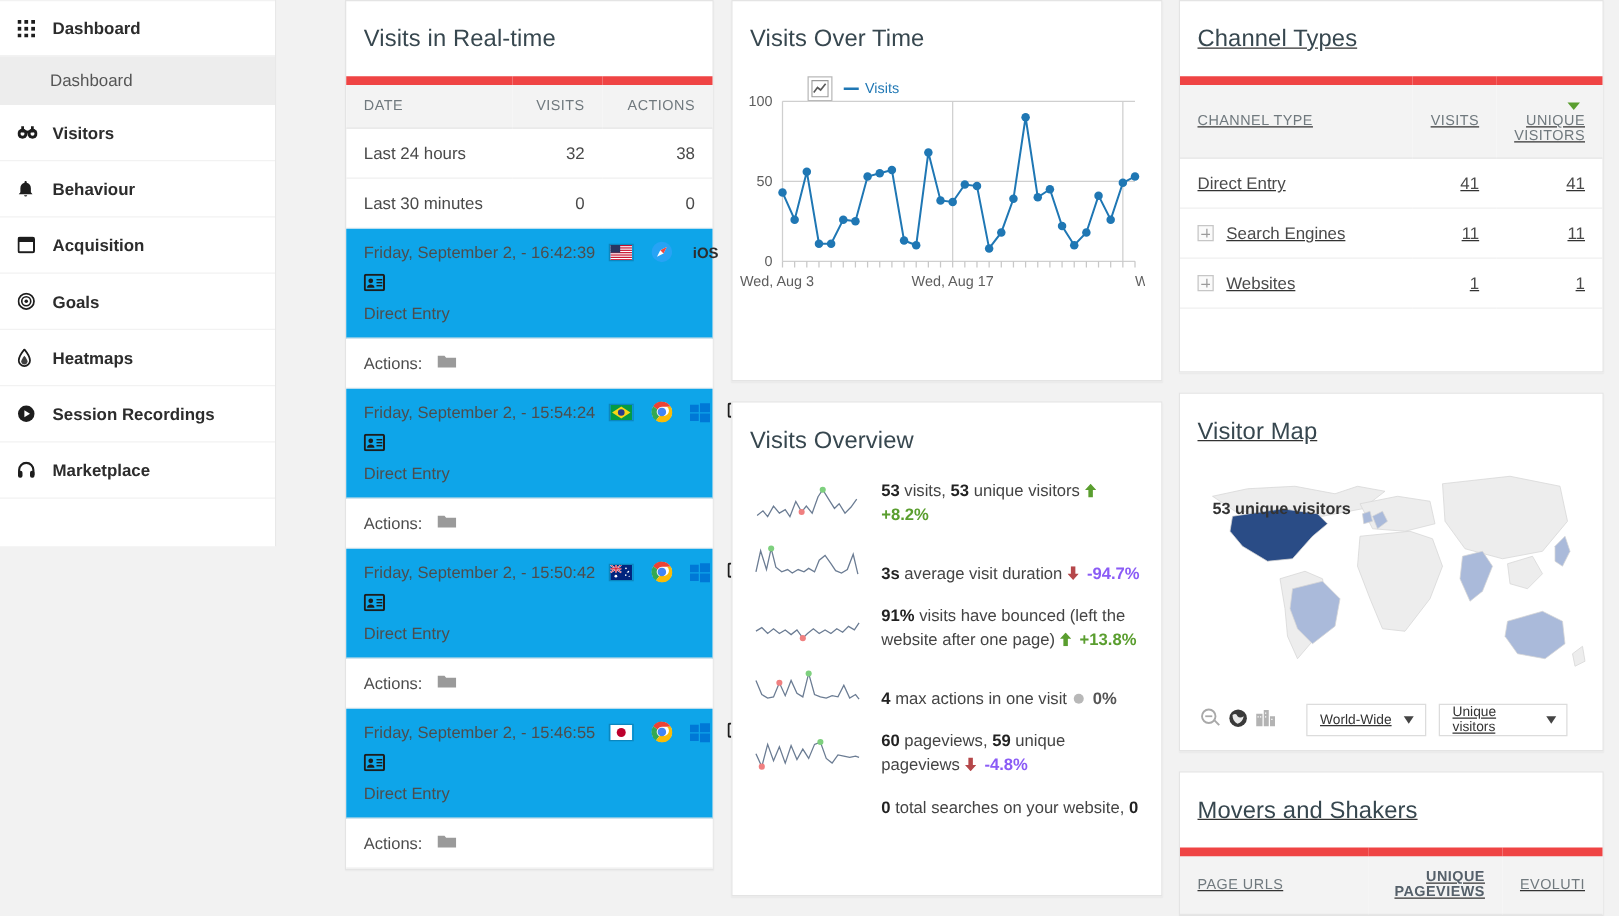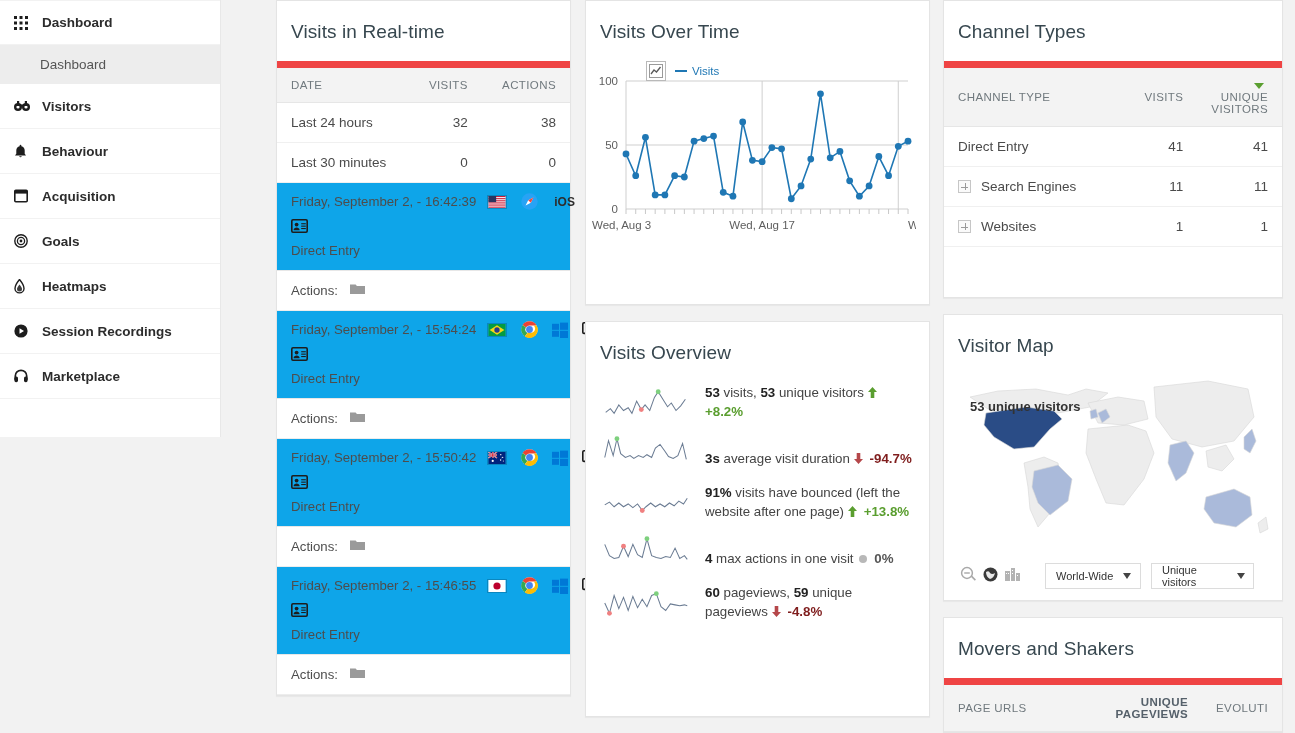--- a/index.html
+++ b/index.html
@@ -44,21 +44,21 @@
 
   
   .dash {
     flex: 1; display: flex;
     padding: 0; gap: 0;
     height: 733px;
   }
   .col { display: flex; flex-direction: column; }
   .col-1 { width: 358px; padding: 0 8px 0 7px; }
   .col-2 { width: 358px; padding: 0 7px 0 6px; }
-  .col-3 { width: 351px; padding: 0 5px 0 6px; }
+  .col-3 { width: 351px; padding: 0 5px 0 6px; text-decoration: underline; }
 
   .widget {
     background: #fff;
     border: 1px solid #e4e4e4;
     margin-top: 0;
     margin-bottom: 16px;
     box-shadow: 0 1px 1px rgba(0,0,0,0.04);
   }
   .widget-title {
     font-size: 19px; font-weight: normal; color: #37474f;
@@ -138,21 +138,21 @@
   .legend-text { color:#1f77b4; font-size:11.5px; display:flex; align-items:center; gap:5px; }
   .legend-dash { display:inline-block; width:12px; height:2px; background:#1f77b4; }
   .axis-lbl { fill:#5e5e5e; font-size:11.5px; font-family:"Liberation Sans", sans-serif; }
 
   
   .ov-row { display:flex; align-items:flex-end; padding: 6px 14px 6px 14px; }
   .ov-spark { flex:0 0 95px; padding-top:2px; }
   .ov-text { font-size:13.3px; color:#444; line-height:19px; padding-left:10px; padding-top:3px;}
   .ov-text b { font-weight:bold; color:#222; }
   .pos { color:#5a9e2f; font-weight:bold; }
-  .neg { color:#7f1d1d; font-weight:bold; }
+  .neg { color:#8b5cf6; font-weight:bold; }
   .neu { color:#555; font-weight:bold; }
   .arrow-up, .arrow-down {
     display:inline-block; width:9px; height:11px; vertical-align:-1px; margin:0 3px 0 4px;
   }
   .dot-neutral {
     display:inline-block; width:8px;height:8px;border-radius:50%;
     background:#b8b8b8; margin:0 4px 0 5px; vertical-align:0px;
   }
 
   
@@ -698,20 +698,24 @@
             <div class="ov-row">
               <div class="ov-spark"><svg width="92" height="30" viewBox="0 0 96 32">
                   <polyline points="4,16 9,27 14,8 19,22 24,10 29,24 34,9 39,21 44,12 49,20 54,8 59,6 64,20 69,24 74,17 79,18 84,19 89,18 92,19" fill="none" stroke="#6b7c93" stroke-width="1.1"></polyline>
                   <circle cx="59" cy="6" r="2.6" fill="#7ed07e"></circle>
                   <circle cx="9" cy="27" r="2.6" fill="#f08080"></circle>
                 </svg></div>
               <div class="ov-text"><b>60</b><span> pageviews, </span><b>59</b><span> unique pageviews</span><span class="arrow-down"><svg width="9" height="11" viewBox="0 0 9 11">
                     <path d="M4.5 11 L0 6 H2.7 V0 H6.3 V6 H9 Z" fill="#b5474a"></path>
                   </svg></span><span class="neg"> -4.8%</span></div>
             </div>
+            <div class="ov-row">
+              <div class="ov-spark"></div>
+              <div class="ov-text"><b>0</b><span> total searches on your website, </span><b>0</b></div>
+            </div>
           </div>
       </div>
     </div>
 
     <div class="col col-3">
 
       <div class="widget" style="height:298px;">
         <div class="widget-title">Channel Types</div>
         <table class="dt">
           <thead>

